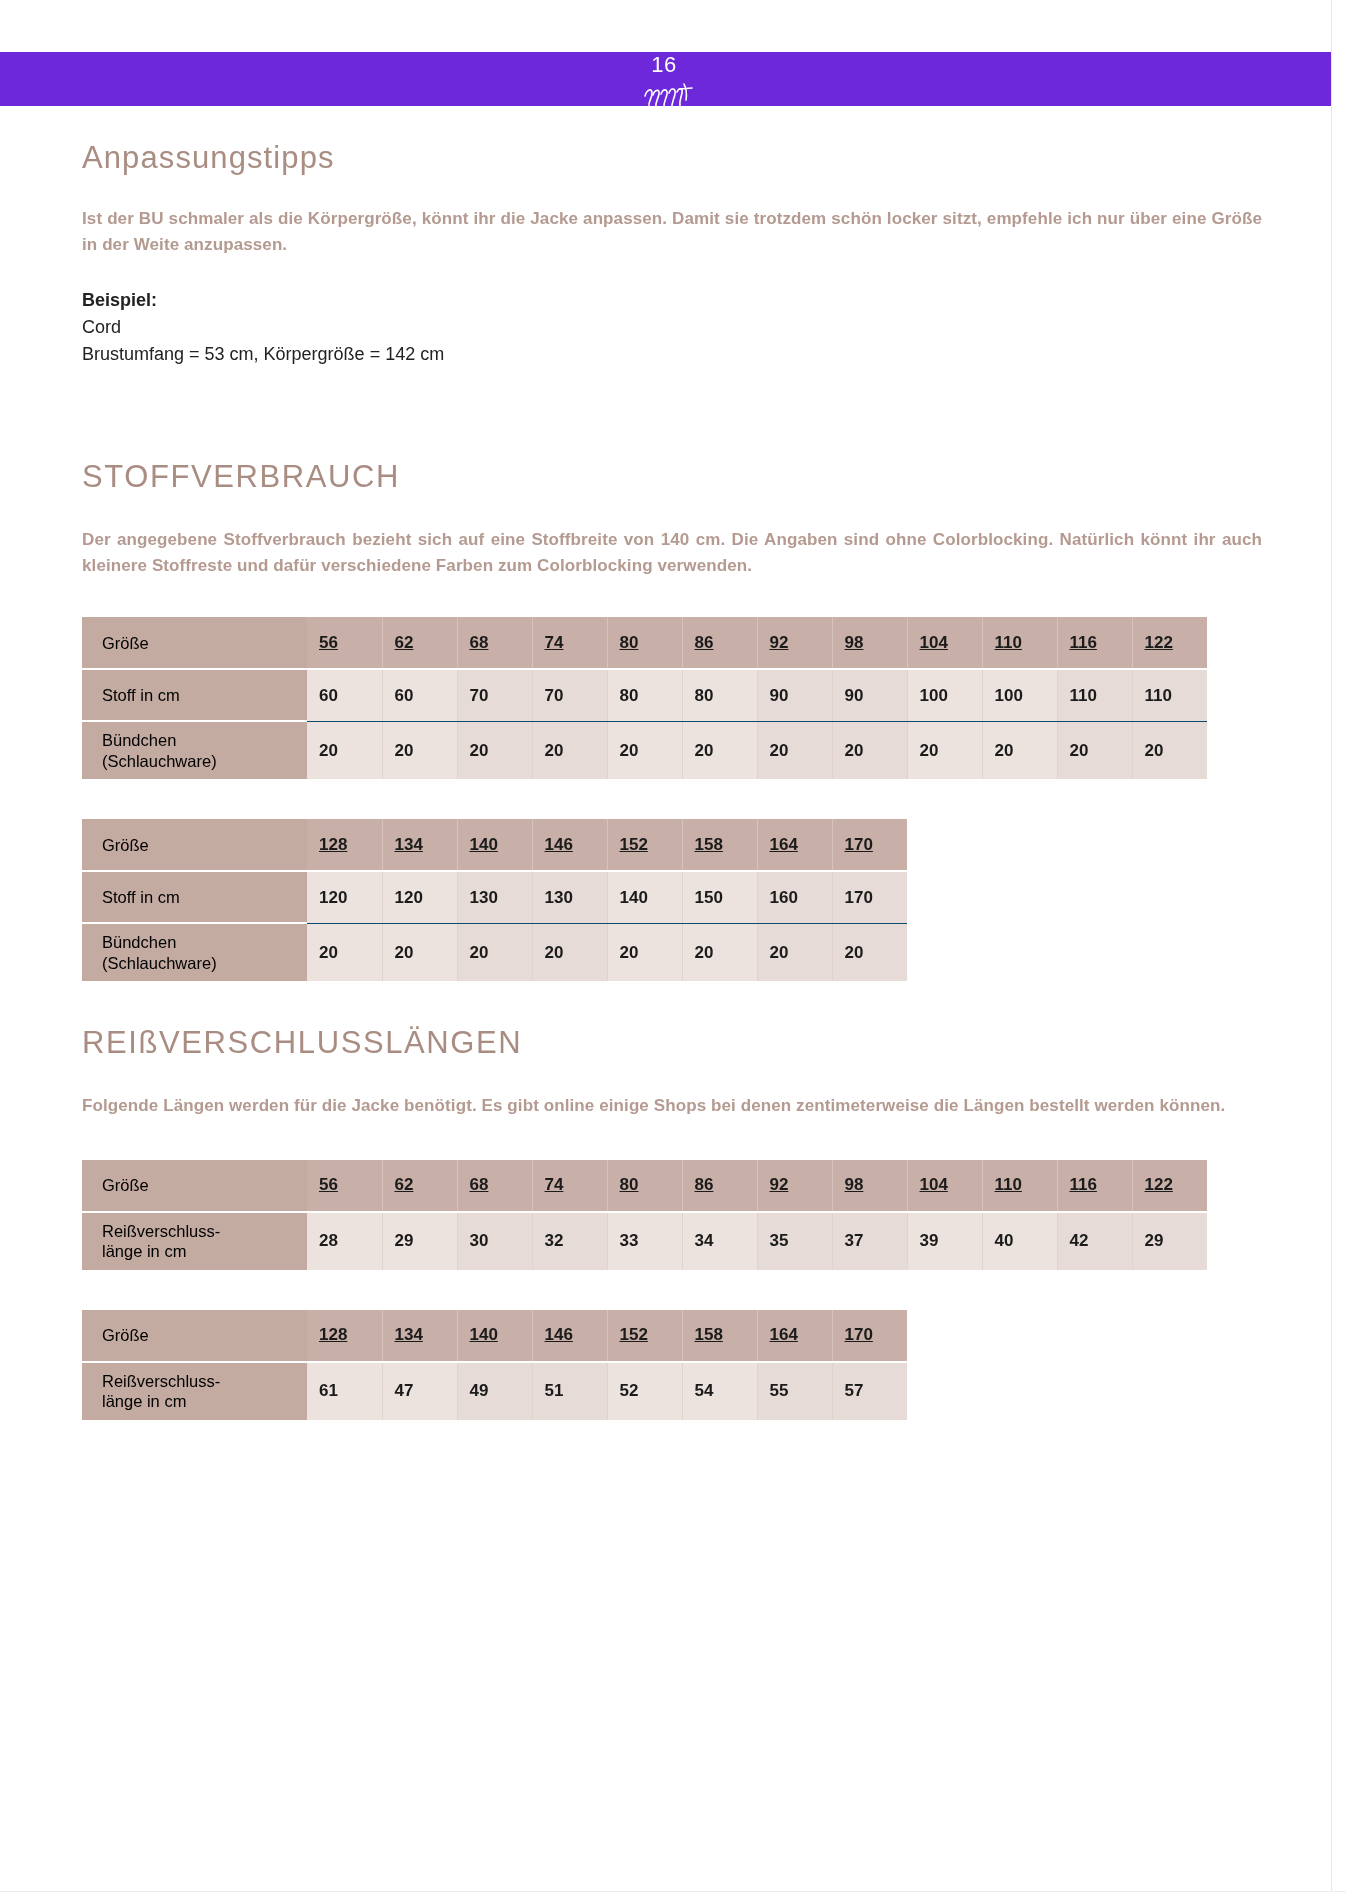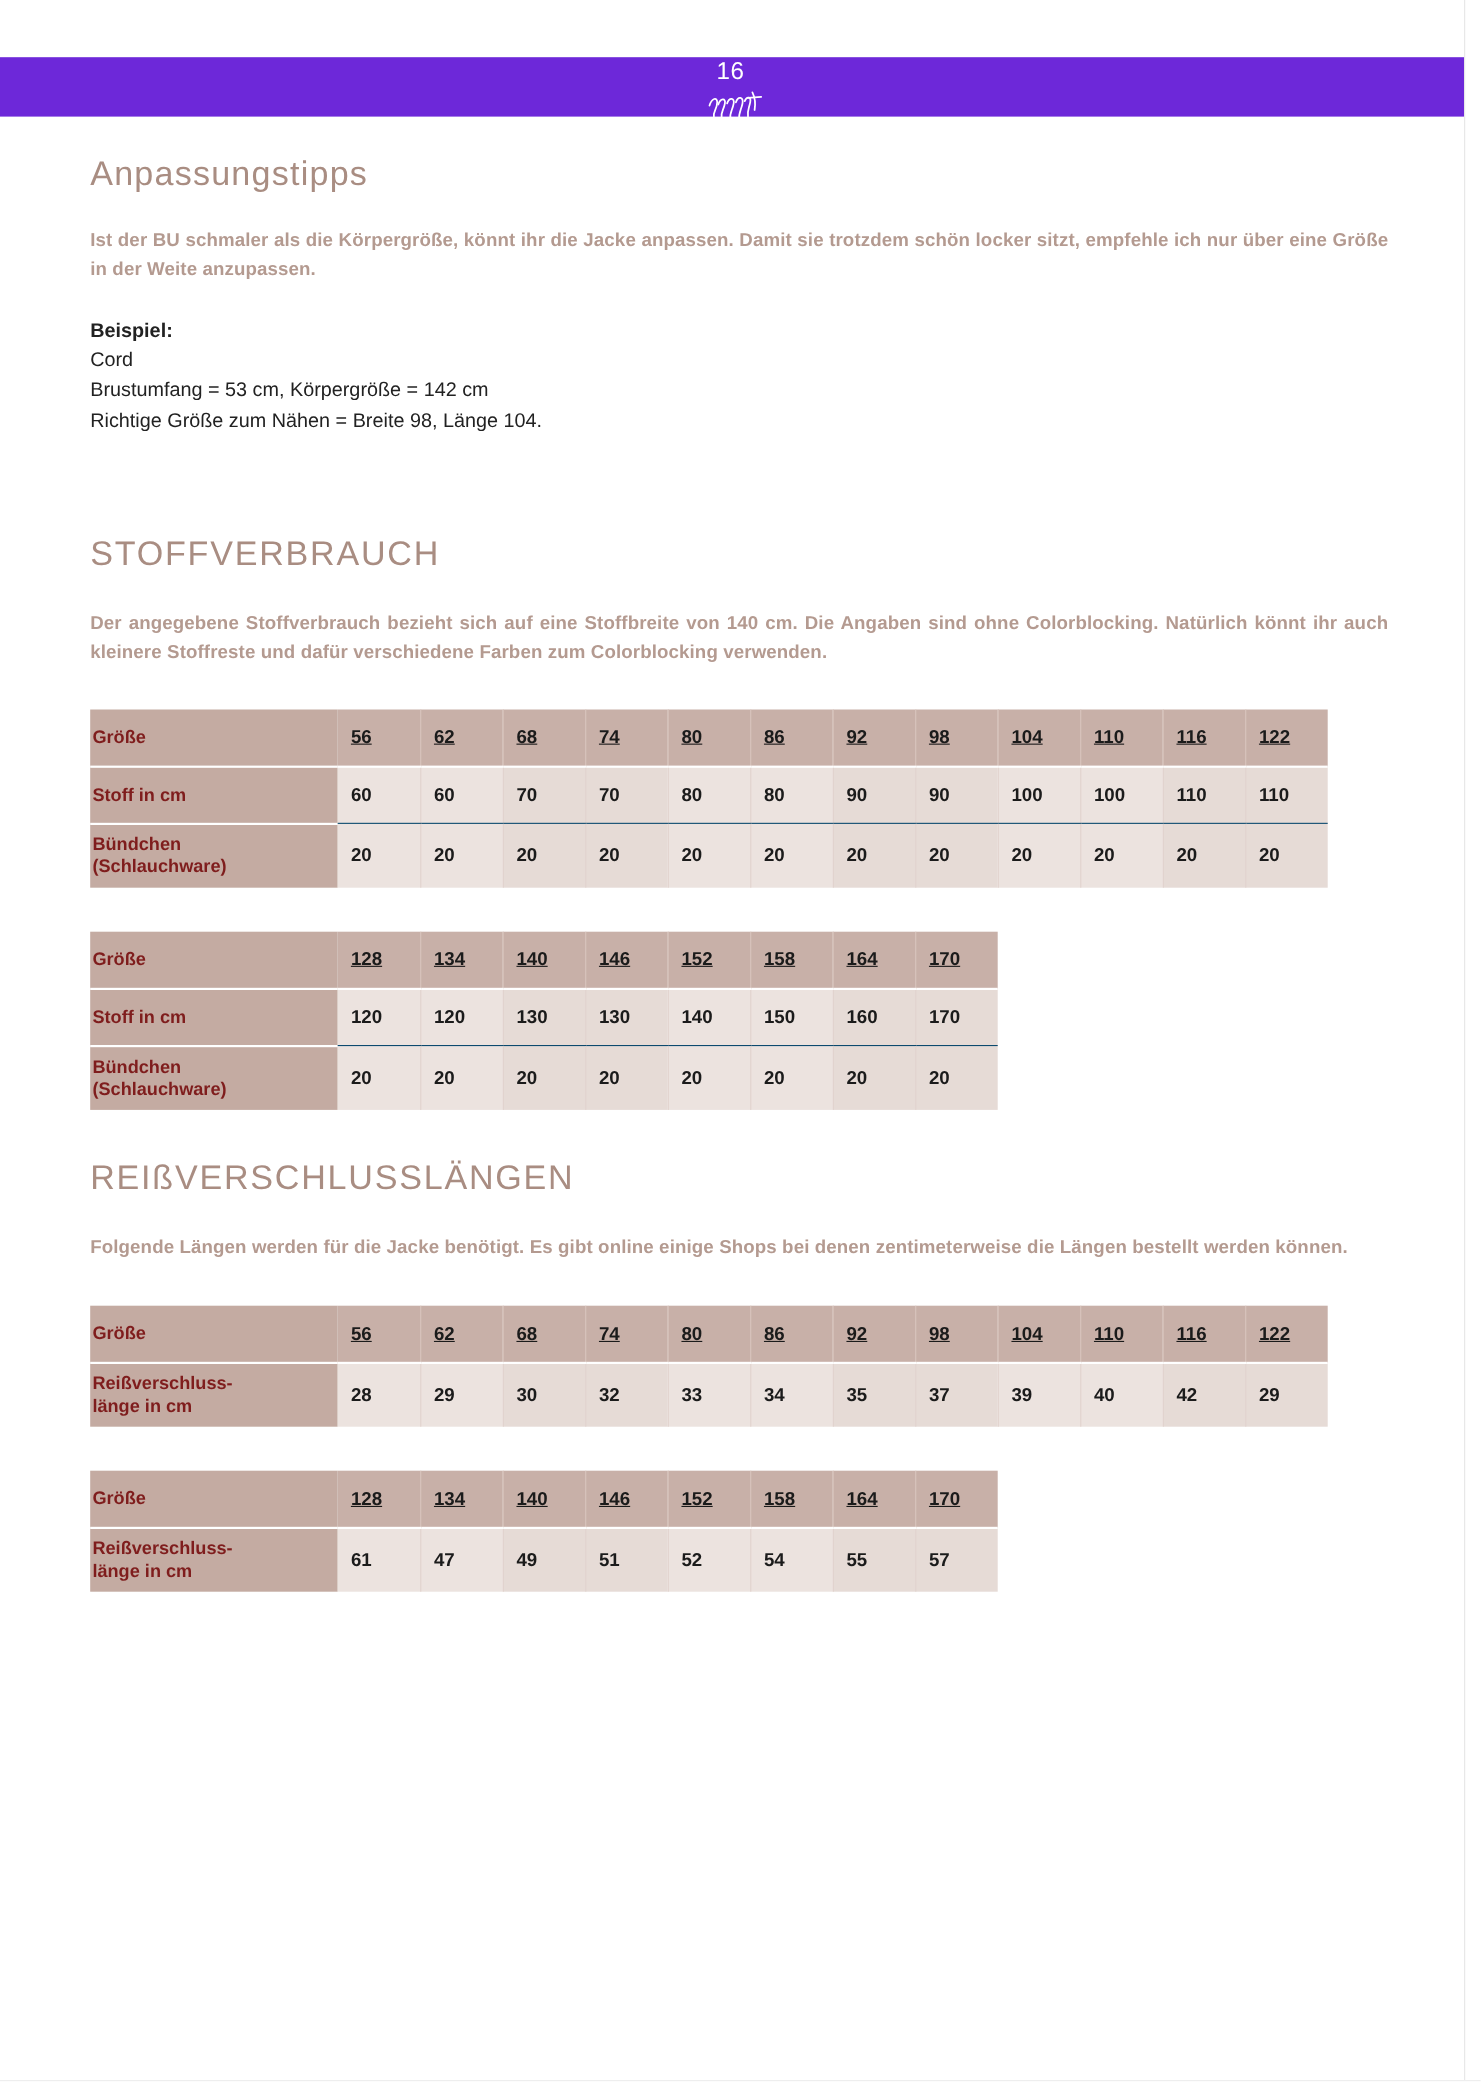--- a/index.html
+++ b/index.html
@@ -128,24 +128,24 @@
     table-layout: fixed;
     font-size: 17px;
   }
   .tbl td {
     padding: 0;
     vertical-align: middle;
     box-sizing: border-box;
   }
   .tbl .lblcell {
     background: #c4aba2;
-    color: #7f1d1d;
-    font-weight: bold;
+    color: #000000;
+    font-weight: normal;
     font-size: 16.5px;
-    padding-left: 2px;
+    padding-left: 20px;
     padding-right: 6px;
     line-height: 1.25;
     border-bottom: 2px solid #ffffff;
   }
   .tbl tr:last-child .lblcell { border-bottom: none; }
 
   .tbl .hdrcell {
     background: #c8b0a8;
     color: #1b1b1b;
     font-weight: bold;
@@ -209,21 +209,20 @@
   <div class="content">
 
     <h2 class="section-title" style="margin-bottom:30px;">Anpassungstipps</h2>
 
     <p class="body-text" style="width:1180px; margin-bottom:28px;">Ist der BU schmaler als die Körpergröße, könnt ihr die Jacke anpassen. Damit sie trotzdem schön locker sitzt, empfehle ich nur über eine Größe in der Weite anzupassen.</p>
 
     <div class="example-block">
       <div class="lbl">Beispiel:</div>
       <div>Cord</div>
       <div>Brustumfang  = 53 cm, Körpergröße = 142 cm</div>
-      <div>Richtige Größe zum Nähen = Breite 98, Länge 104.</div>
     </div>
 
     <h2 class="section-title upper" style="margin-top:90px; margin-bottom:32px;">STOFFVERBRAUCH</h2>
 
     <p class="body-text" style="width:1180px; margin-bottom:38px;">Der angegebene Stoffverbrauch bezieht sich auf eine Stoffbreite von 140 cm. Die Angaben sind ohne Colorblocking. Natürlich könnt ihr auch kleinere Stoffreste und dafür verschiedene Farben zum Colorblocking verwenden.</p>
 
     <table class="tbl" style="width:1125px;">
       <colgroup>
         <col style="width:225px">
         <col style="width:75px">

